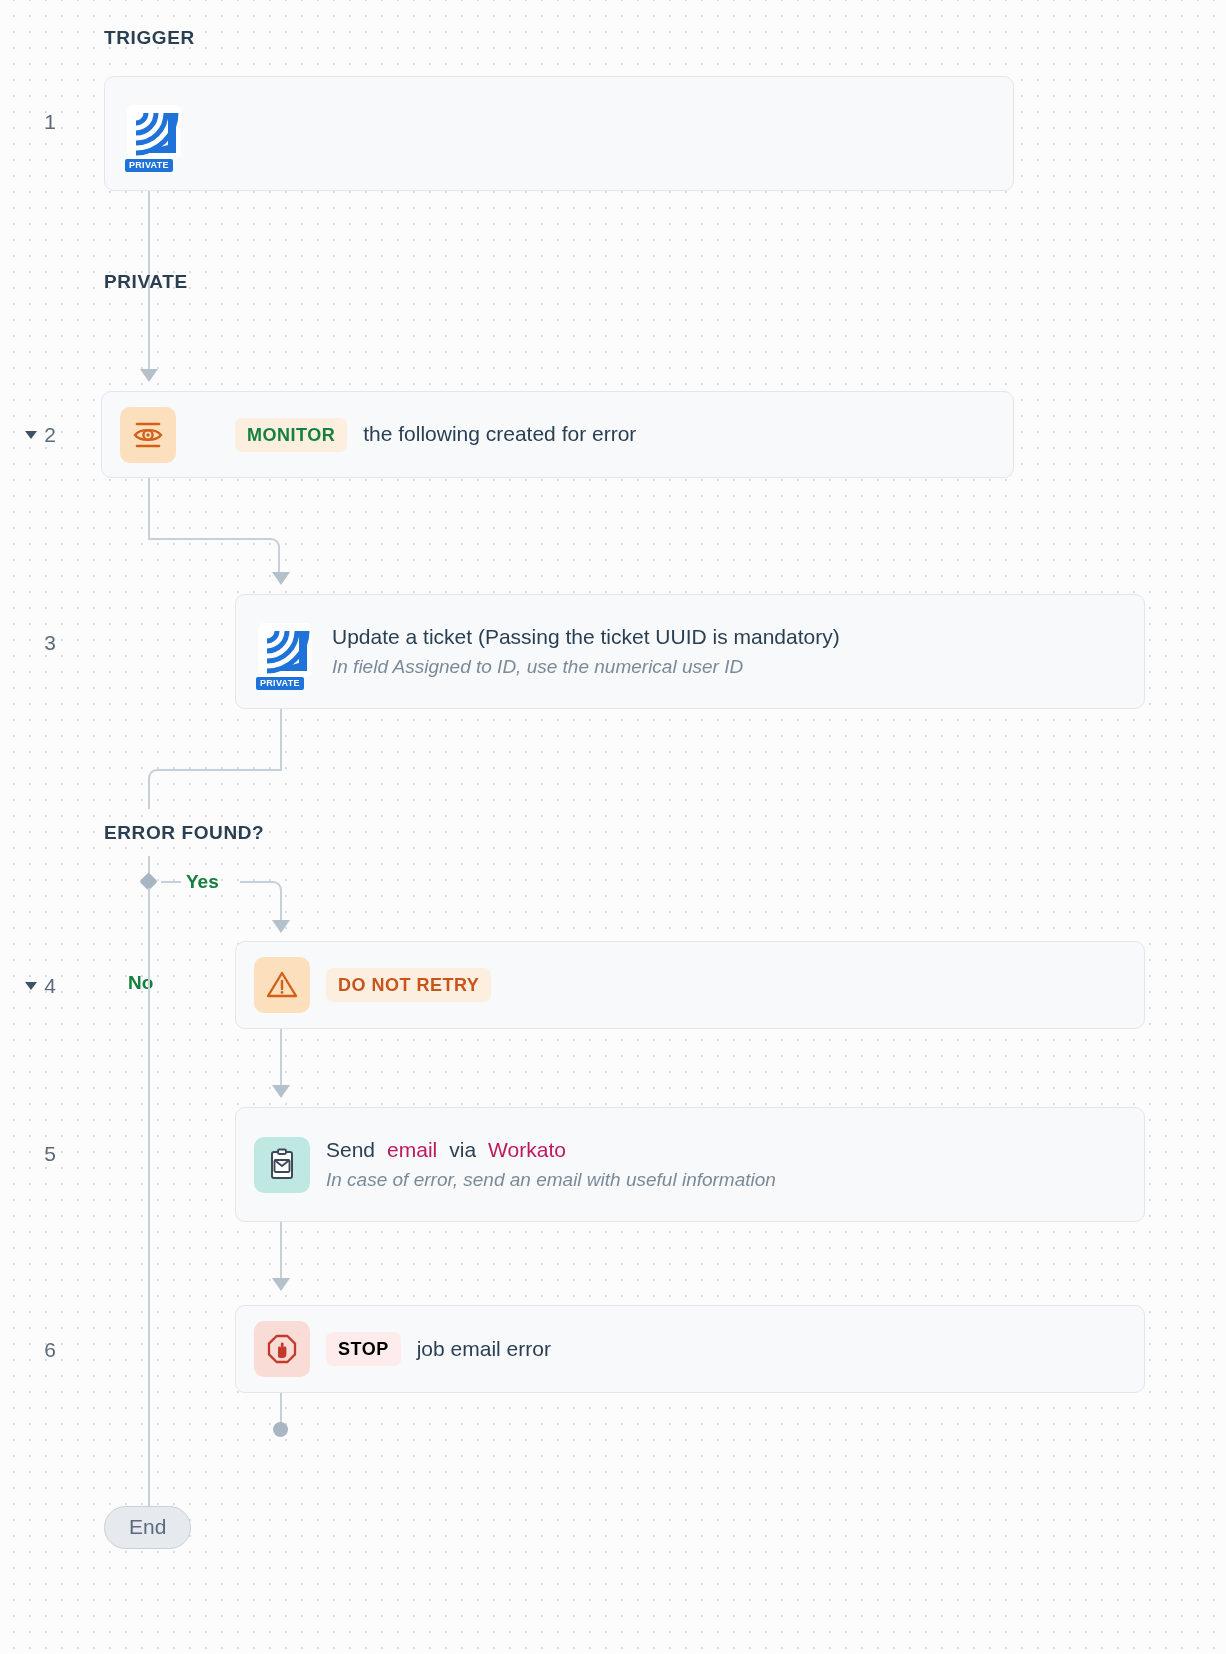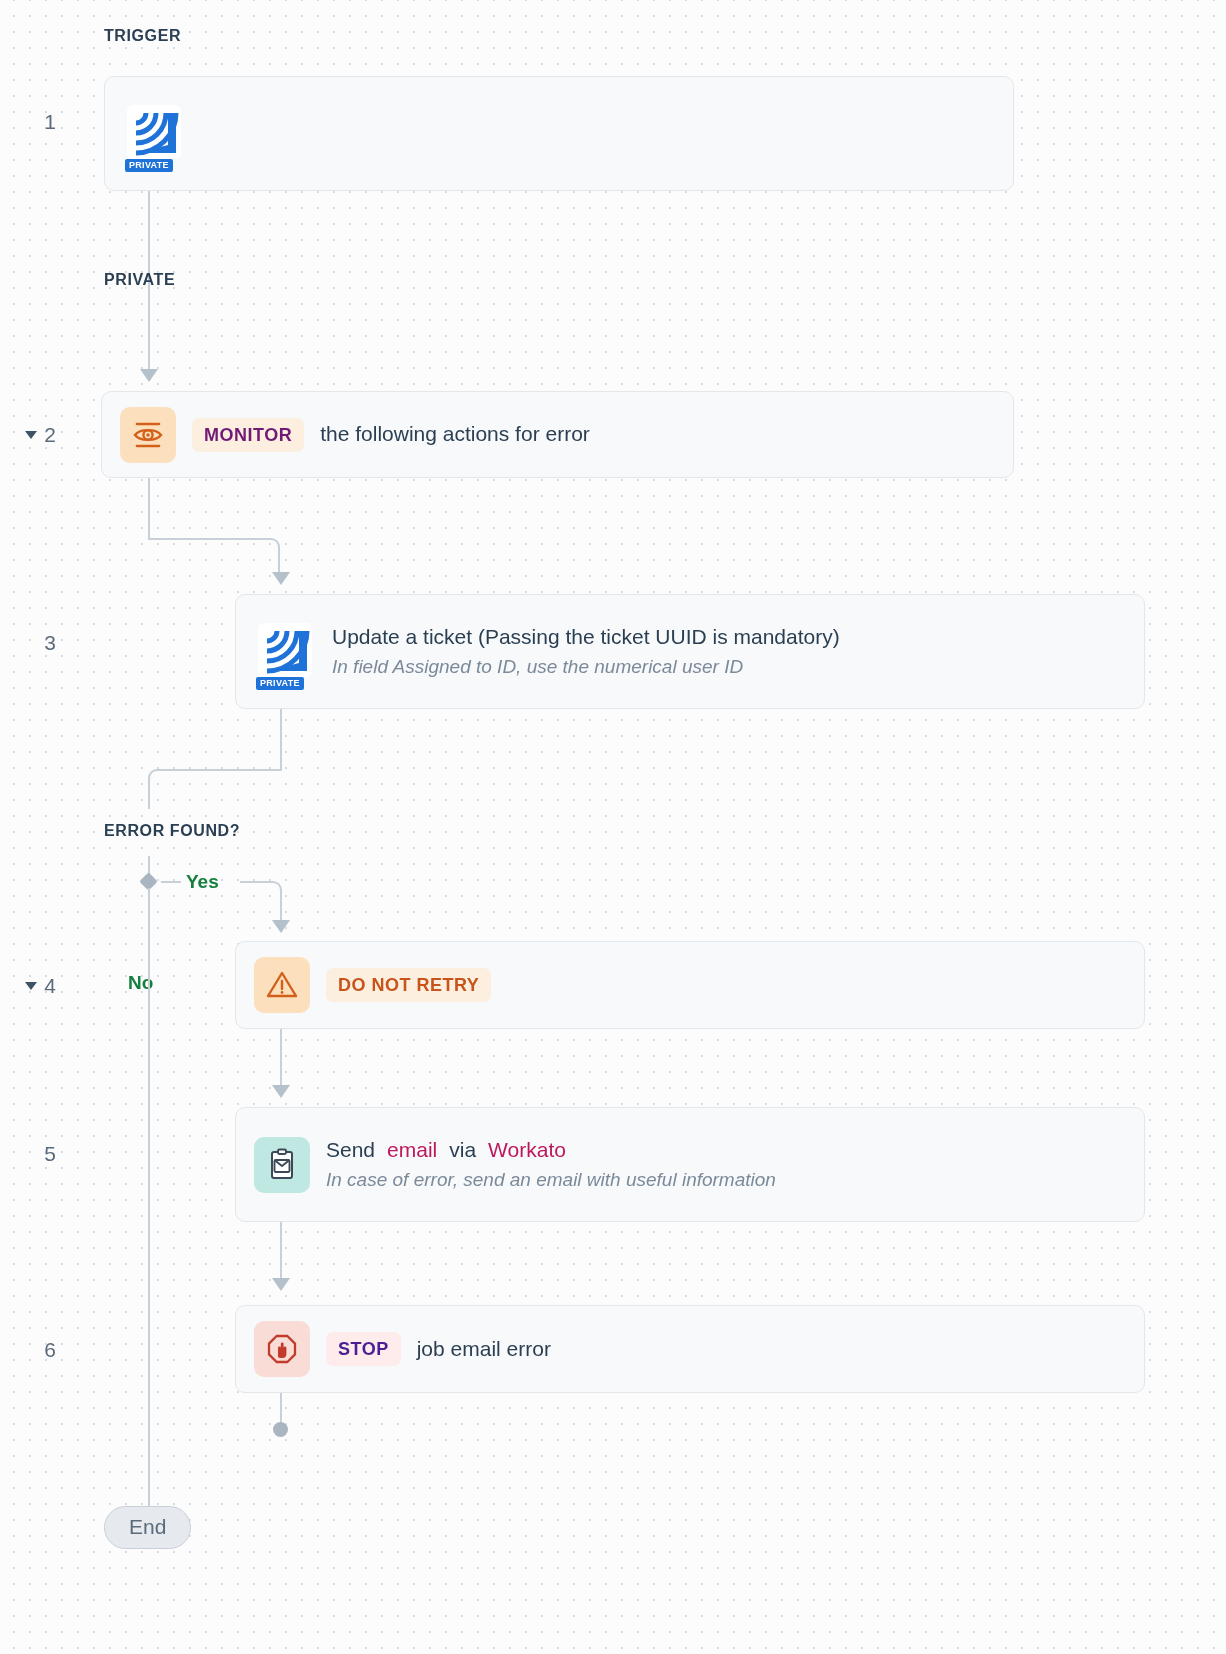--- a/index.html
+++ b/index.html
@@ -16,21 +16,21 @@
     overflow: hidden;
     color: #2f4354;
   }
 
   
   .canvas { position: absolute; inset: 0; }
 
   
   .section-label {
     position: absolute;
-    font-size: 16px;
+    font-size: 19px;
     font-weight: bold;
     letter-spacing: 0.6px;
     color: #2b3f52;
     white-space: nowrap;
   }
 
   
   .card {
     position: absolute;
     background: #f7f9fb;
@@ -90,23 +90,23 @@
     line-height: 1;
   }
   .pill {
     border-radius: 7px;
     font-size: 18px;
     font-weight: bold;
     letter-spacing: 0.5px;
     padding: 8px 12px;
     line-height: 1;
   }
-  .pill-monitor { background: #fcefe0; color: #701a75; }
+  .pill-monitor { background: #fcefe0; color: #15803d; margin-left: 43px; }
   .pill-retry   { background: #fcefe0; color: #c8541a; }
-  .pill-stop    { background: #fdeceb; color: #4c1d95; }
+  .pill-stop    { background: #fdeceb; color: #000000; }
 
   
   .app-icon { position: relative; flex: 0 0 auto; text-decoration: underline; }
 
   .icon-sq {
     width: 56px; height: 56px;
     border-radius: 10px;
     display: flex; align-items: center; justify-content: center;
   }
   .icon-orange { background: #fcdfbc; }
@@ -225,21 +225,21 @@
       <div class="icon-sq icon-orange">
         <svg width="34" height="34" viewBox="0 0 34 34" aria-hidden="true">
           <line x1="6" y1="6" x2="28" y2="6" stroke="#d2601b" stroke-width="2.6" stroke-linecap="round"></line>
           <line x1="6" y1="28" x2="28" y2="28" stroke="#d2601b" stroke-width="2.6" stroke-linecap="round"></line>
           <path d="M4 17 C9 10.5 25 10.5 30 17 C25 23.5 9 23.5 4 17 Z" fill="none" stroke="#d2601b" stroke-width="2.4"></path>
           <circle cx="17" cy="17" r="4.6" fill="none" stroke="#d2601b" stroke-width="2.4"></circle>
           <circle cx="17" cy="17" r="1.7" fill="#d2601b"></circle>
         </svg>
       </div>
       <span class="pill pill-monitor">MONITOR</span>
-      <span class="card-title">the following actions for error</span>
+      <span class="card-title">the following created for error</span>
     </div>
   </div>
 
   <div class="line-v" style="left:148px; top:478px; height:62px;"></div>
   <div class="corner-tr" style="left:148px; top:538px; width:132px; height:42px; border-bottom:0; border-left:0;"></div>
   <div class="arrow-down" style="left:272px; top:572px;"></div>
 
   <div class="step-num" style="left:10px; top:631px;">
     <span>3</span>
   </div>

